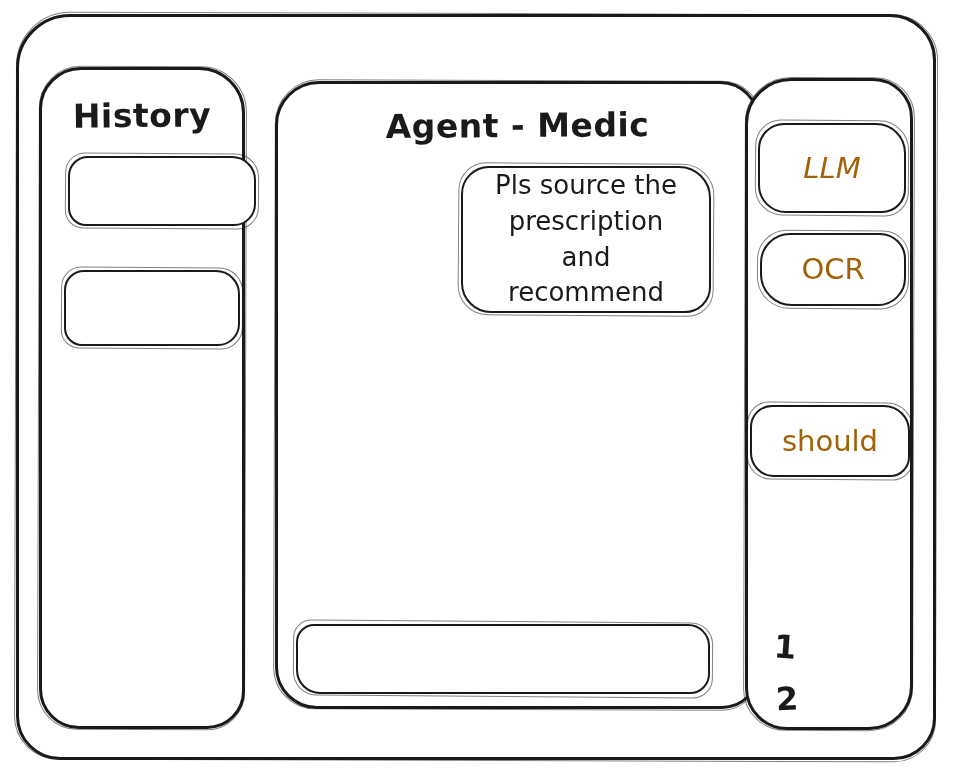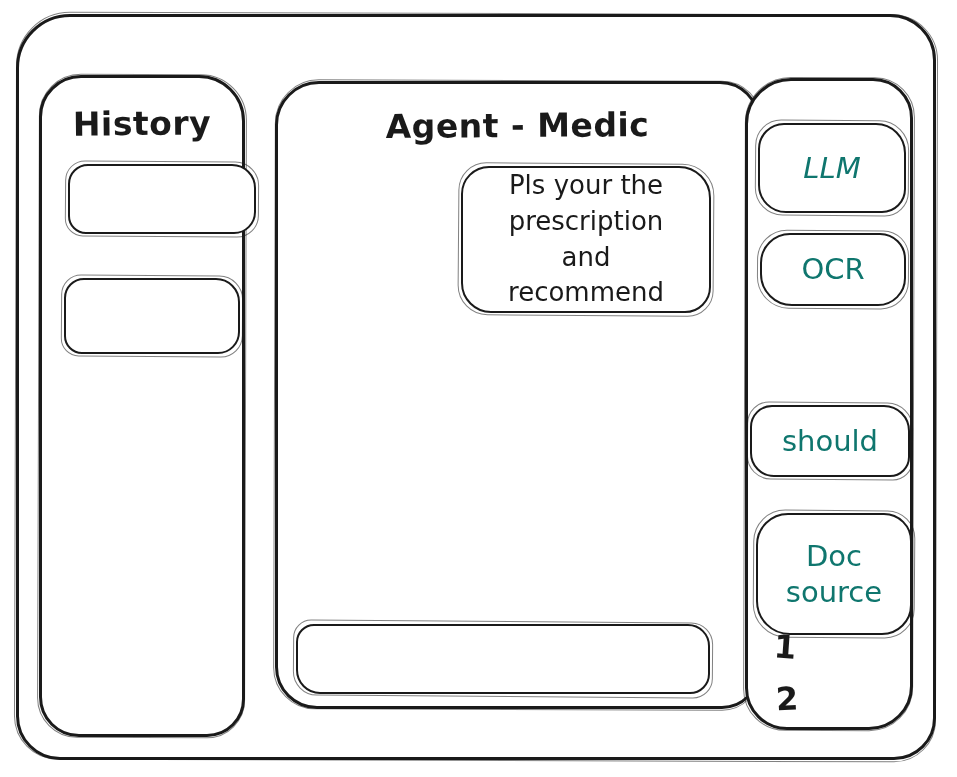--- a/index.html
+++ b/index.html
@@ -28,21 +28,21 @@
     transform: rotate(.45deg);
     pointer-events: none;
   }
   .panel { border-width: 3px; }
   .panel::before { inset: -4px; transform: rotate(.18deg); }
 
   .frame  { left: 16px; top: 14px; width: 920px; height: 746px;
             border-radius: 54px 46px 42px 44px; }
 
   
-  .history { left: 20px; top: 58px; width: 206px; height: 662px;
+  .history { left: 20px; top: 50px; width: 206px; height: 662px;
              border-radius: 42px 46px 38px 40px; }
   .history h2 { margin: 26px 0 0; text-align: center; font-size: 33px;
                 font-weight: 600; letter-spacing: .5px; transform: rotate(-.6deg); }
   .hitem { border-radius: 20px 24px 22px 18px; }
   .hitem.one { left: 26px; top: 86px;  width: 188px; height: 70px; }
   .hitem.two { left: 22px; top: 200px; width: 176px; height: 76px; }
 
   
   .chat { left: 256px; top: 64px; width: 485px; height: 628px;
           border-radius: 44px 40px 38px 42px; }
@@ -62,21 +62,21 @@
     width: 100%; height: 100%; border: none; background: transparent;
     font-family: "DejaVu Sans", sans-serif; font-size: 24px; color: #1a1a1a;
     padding: 0 20px; box-sizing: border-box; outline: none;
   }
 
   
   .tools { left: 726px; top: 61px; width: 168px; height: 652px;
            border-radius: 46px 40px 44px 42px; }
   .tbtn { display: flex; align-items: center; justify-content: center;
           font-family: "DejaVu Sans", sans-serif; font-size: 29px; font-weight: 500;
-          color: #0f766e; background: #ffffff; cursor: pointer;
+          color: #a16207; background: #ffffff; cursor: pointer;
           text-align: center; line-height: 1.25; padding: 0; }
   .b-llm    { left: 10px; top: 42px;  width: 148px; height: 90px;
               border-radius: 26px 30px 24px 28px; font-style: italic; }
   .b-ocr    { left: 12px; top: 152px; width: 146px; height: 73px;
               border-radius: 30px 26px 28px 32px; }
   .b-params { left: 2px;  top: 324px; width: 160px; height: 72px;
               border-radius: 22px 26px 20px 24px; }
   .b-doc    { left: 8px;  top: 432px; width: 156px; height: 122px;
               border-radius: 32px 28px 30px 34px; z-index: 2; }
   .b-doc span { width: 104px; }
@@ -94,40 +94,37 @@
     <section class="sk panel history">
       <h2>History</h2>
       <div class="sk hitem one"></div>
       <div class="sk hitem two"></div>
     </section>
 
     <section class="sk panel chat">
       <h1>Agent - Medic</h1>
 
       <div class="sk bubble user">
-        <span>Pls your the prescription and recommend</span>
+        <span>Pls source the prescription and recommend</span>
       </div>
 
 
       <div class="sk inputbox">
         <input type="text" aria-label="chat message input" value="" style="">
       </div>
     </section>
 
     <aside class="sk panel tools">
       <button class="sk tbtn b-llm">
         <span>LLM</span>
       </button>
       <button class="sk tbtn b-ocr">
         <span>OCR</span>
       </button>
       <button class="sk tbtn b-params">
         <span>should</span>
       </button>
-      <button class="sk tbtn b-doc">
-        <span>Doc source</span>
-      </button>
       <div class="docnum n1">1</div>
       <div class="docnum n2">2</div>
     </aside>
 
   </div>
 </div>
 
 </body></html>

